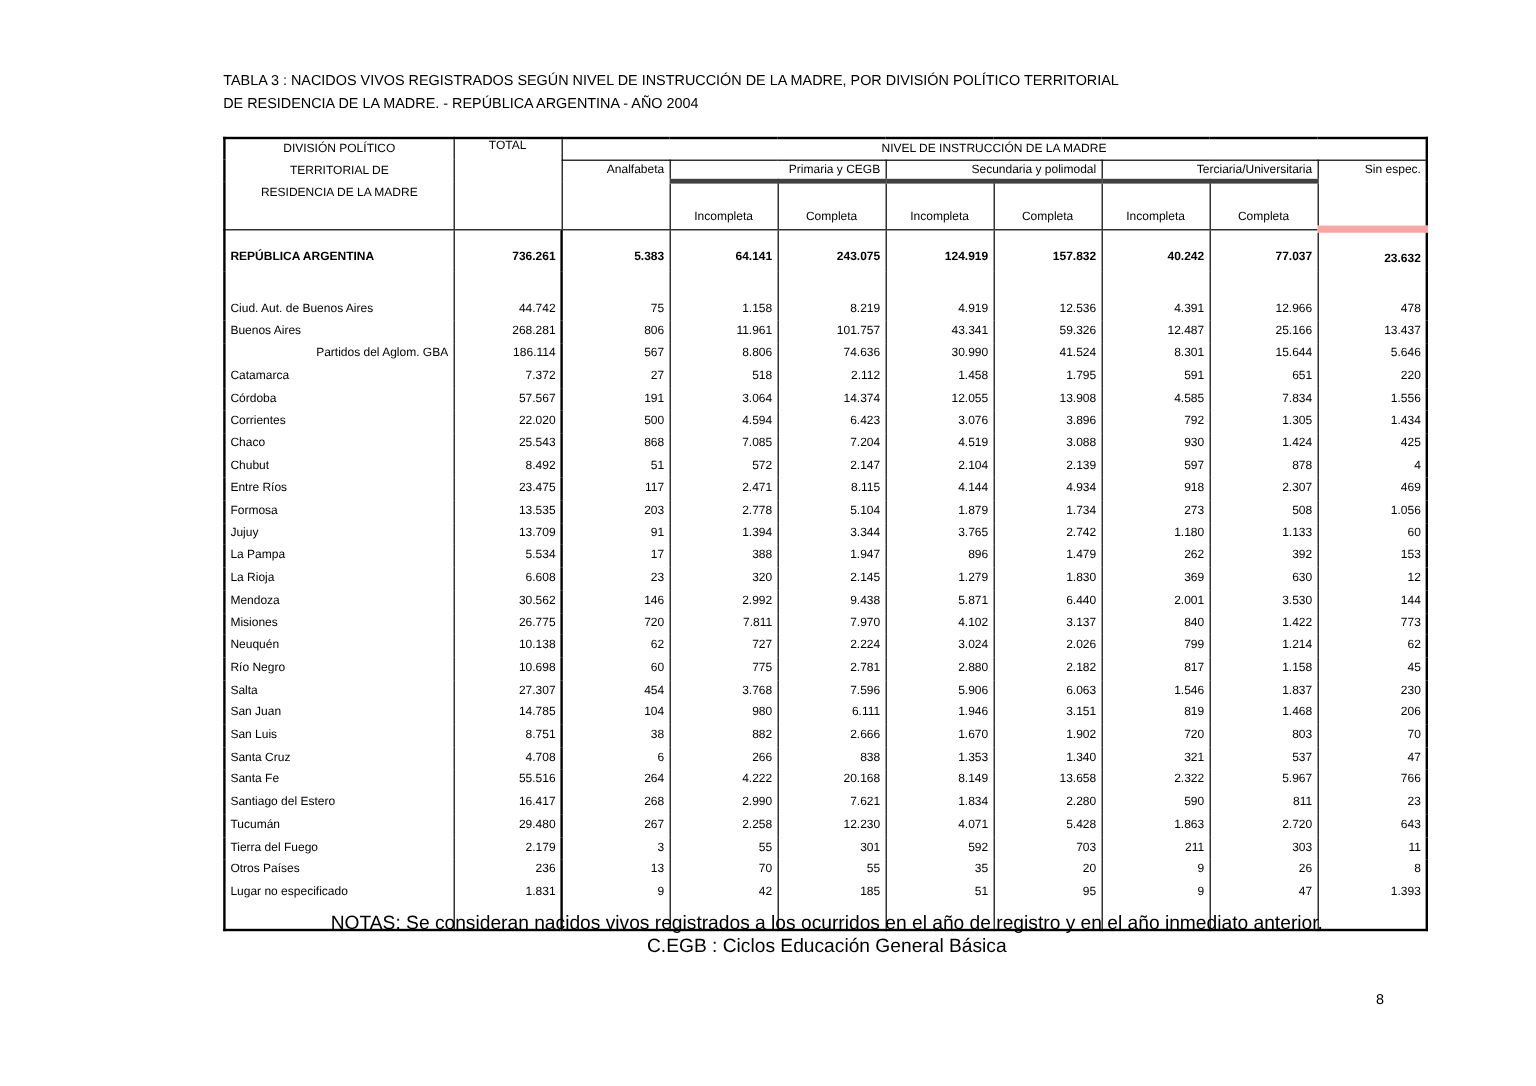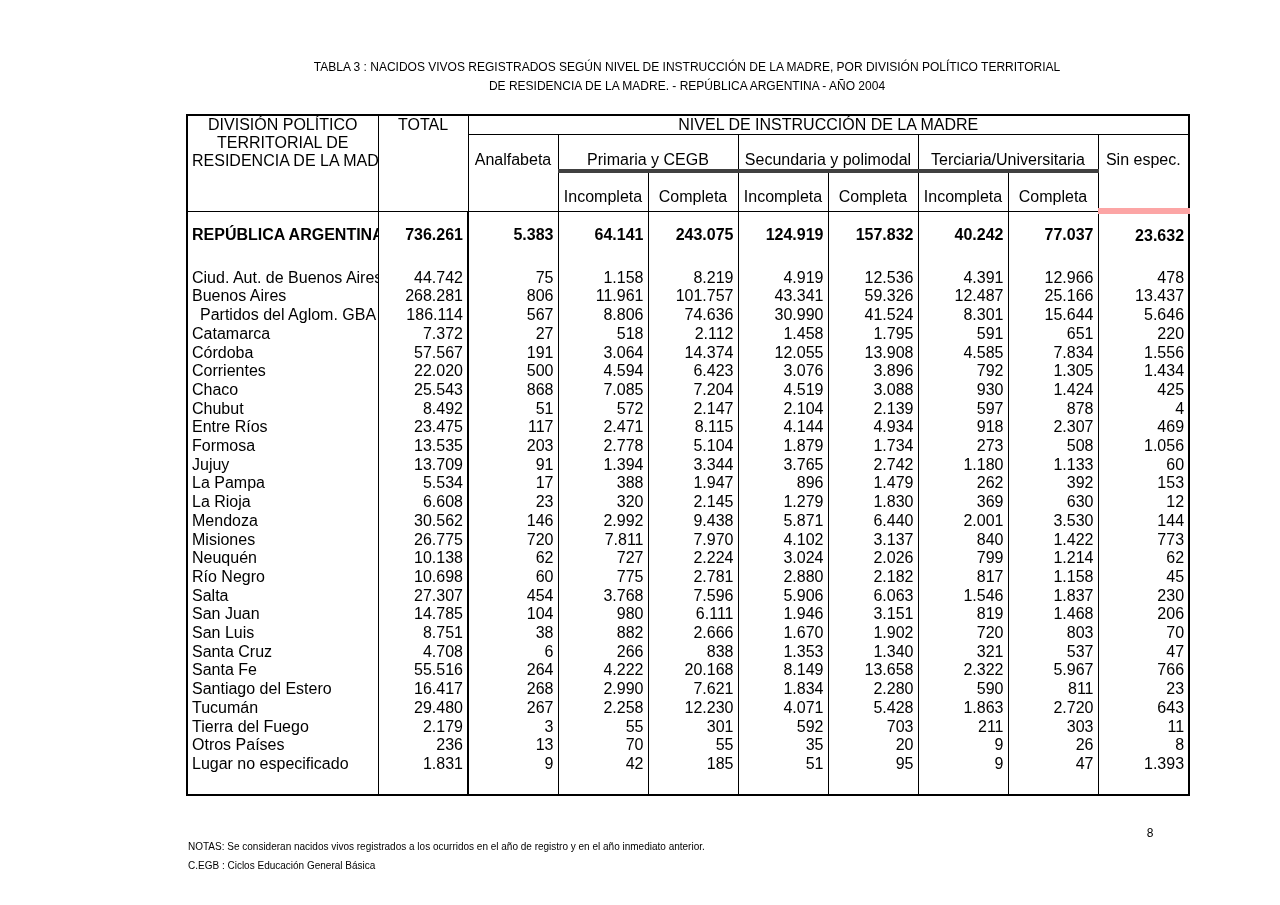--- a/index.html
+++ b/index.html
@@ -7,62 +7,62 @@
   body {
     width: 1280px; height: 905px;
     background: #ffffff;
     color: #000000;
     font-family: "Liberation Sans", sans-serif;
   }
   .page { position: relative; width: 1280px; height: 905px; background: #fff; }
 
   .title-block {
     position: absolute; left: 186px; top: 58px; width: 1002px;
-    text-align: center; font-size: 12px; line-height: 19px;
+    text-align: left; font-size: 12px; line-height: 19px;
   }
 
   table.stats {
     position: absolute; left: 186px; top: 114px; width: 1002px;
     border-collapse: collapse; table-layout: fixed;
-    font-size: 16px;
+    font-size: 10px;
     border: 2px solid #000;
   }
   table.stats th, table.stats td {
     border-left: 1px solid #000;
     font-weight: normal;
     white-space: nowrap; overflow: hidden;
     padding: 0 4px;
   }
   
   tr.hrowA th { height: 18px; text-align: center; }
-  tr.hrowB th { height: 18px; text-align: center; vertical-align: top; padding-top: 16px; }
+  tr.hrowB th { height: 18px; text-align: right; vertical-align: top; padding-top: 2px; }
   tr.hrowC th { height: 40px; text-align: center; vertical-align: bottom; padding-bottom: 5px; border-bottom: 1px solid #000; margin-left: 44px; }
   th.c-div {
     vertical-align: top; padding-top: 4px; text-align: center;
     line-height: 18px; border-bottom: 1px solid #000; border-left: none;
   }
   th.c-total { vertical-align: top; padding-top: 22px; text-align: center; border-bottom: 1px solid #000; }
   th.c-nivel { border-bottom: 1px solid #000; border-left: 2px solid #000; }
   th.c-analf { border-bottom: 1px solid #000; border-left: 2px solid #000; }
   th.c-sinespec { border-bottom: 6px solid #fca5a5; }
   th.grp { border-bottom: 4px solid #404040; }
 
   
   tbody td { height: 18.7px; line-height: 18.7px; }
   tbody td.label { text-align: left; padding-left: 4px; border-left: none; }
-  tbody td.label.indent { padding-left: 12px; }
+  tbody td.label.indent { padding-left: 27px; text-align: right; }
   tbody td.num { text-align: right; padding-right: 4px; }
   tbody td:nth-child(3) { border-left-width: 2px; margin-left: 28px; }
   tr.row-total td { font-weight: bold; padding-top: 13px; }
   tr.row-gap-top td { padding-top: 23px; }
   tr.row-last td { padding-bottom: 20px; }
 
   .notes {
-    position: absolute; left: 188px; top: 837px; width: 1002px;
-    font-size: 10px; line-height: 19px; text-align: left;
+    position: absolute; left: 188px; top: 760px; width: 1002px;
+    font-size: 16px; line-height: 19px; text-align: center;
   }
   .page-number {
     position: absolute; left: 1100px; top: 826px; width: 100px;
     text-align: center; font-size: 12px;
   }
 </style>
 </head>
 <body>
 
 <div class="page">

